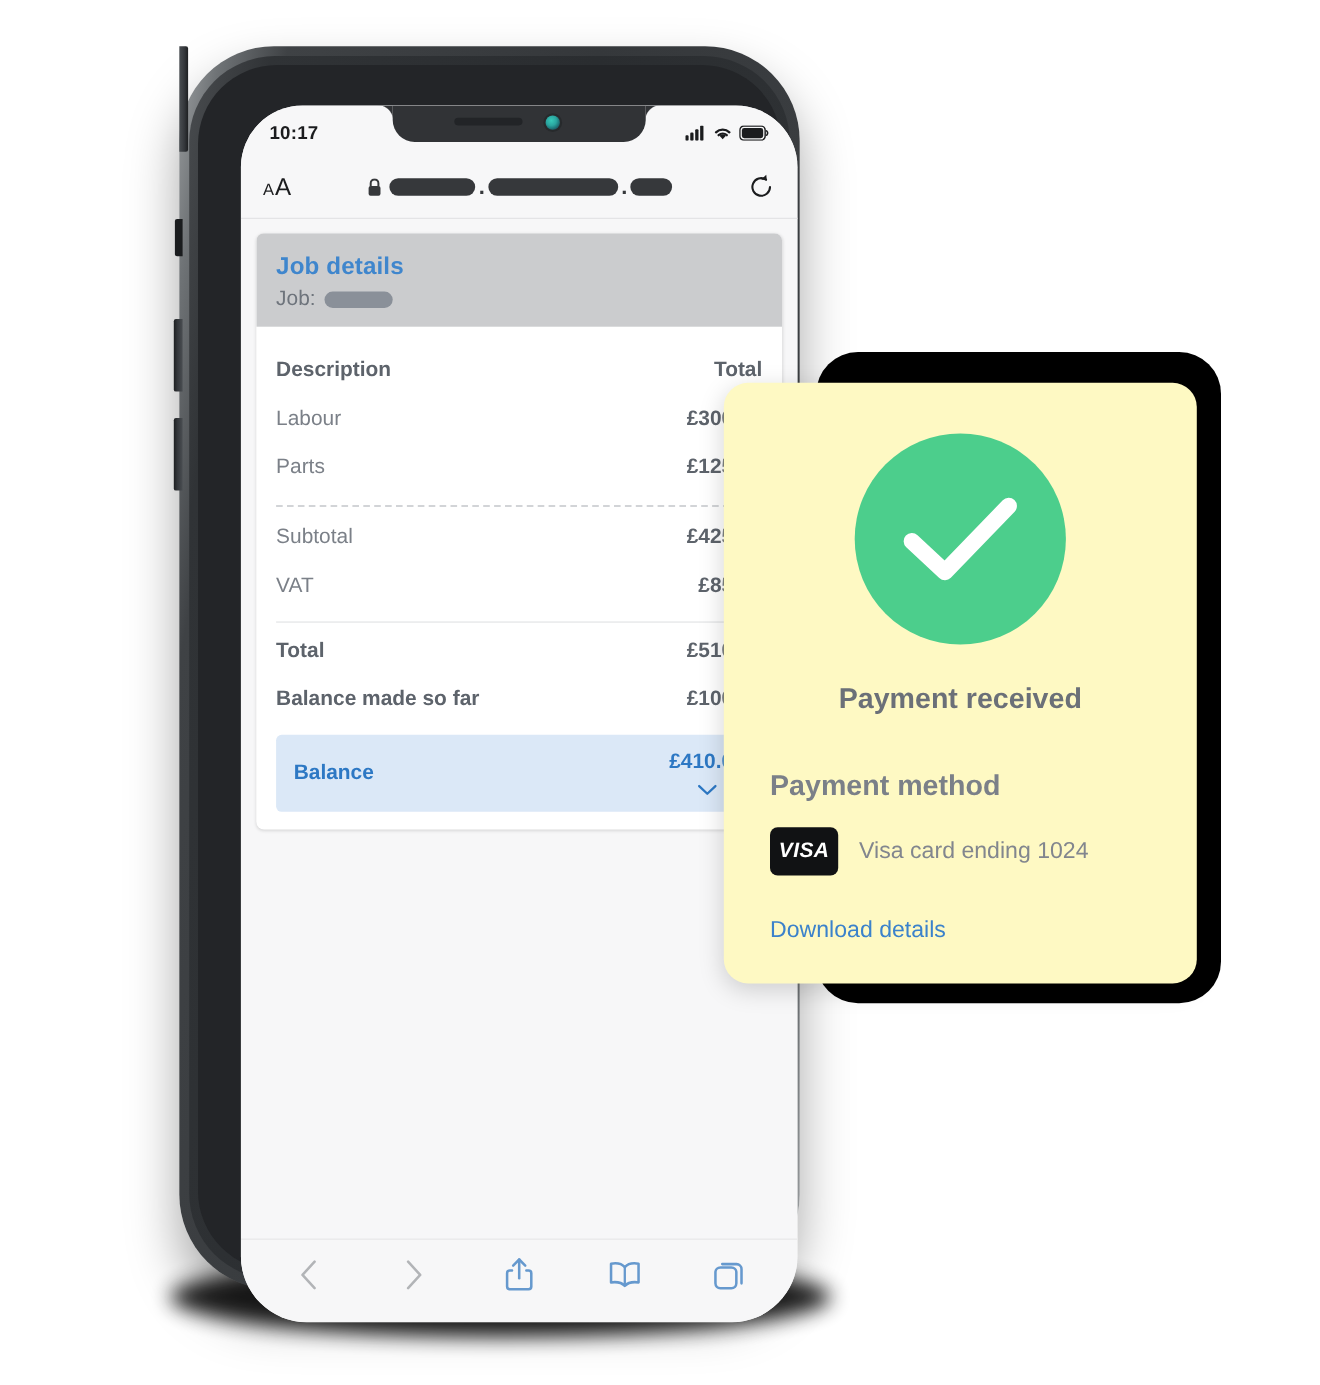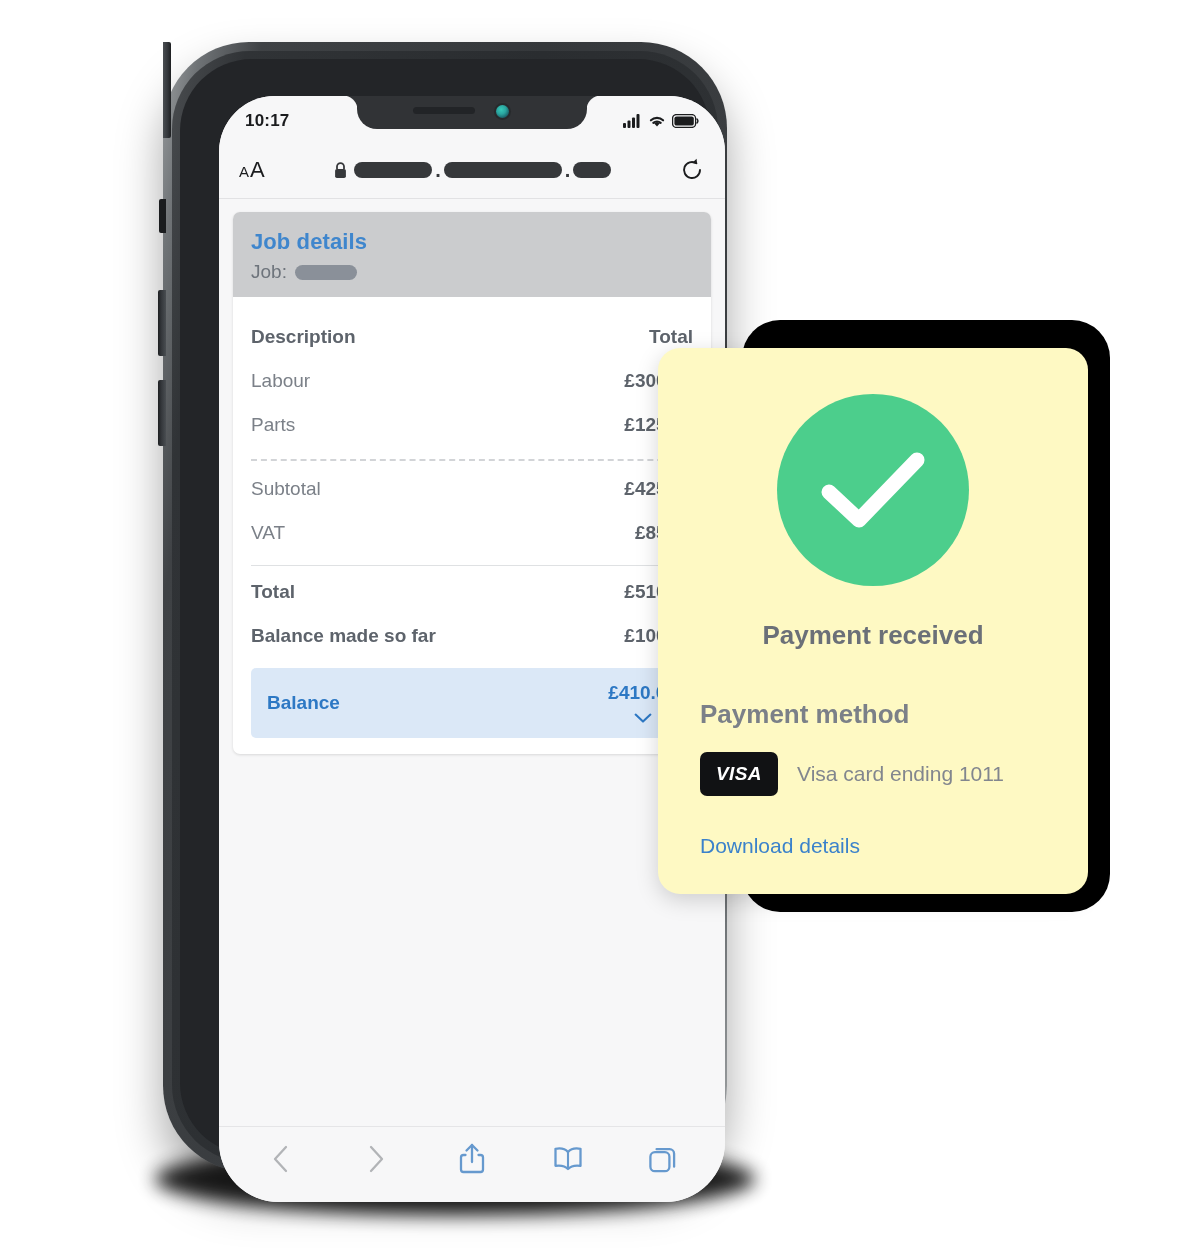--- a/index.html
+++ b/index.html
@@ -365,21 +365,21 @@
     color: #7b8088;
     margin-top: 48px;
   }
   .pay-method-row {
     display: flex;
     align-items: center;
     gap: 19px;
     margin-top: 22px;
   }
   .visa-badge {
-    width: 78px;
+    width: 62px;
     height: 44px;
     background: #111214;
     border-radius: 7px;
     display: flex;
     align-items: center;
     justify-content: center;
     color: #ffffff;
     font-size: 19px;
     font-weight: bold;
     font-style: italic;
@@ -573,19 +573,19 @@
         <path d="M12 46 L42 74 L100 14" stroke="#ffffff" stroke-width="15" fill="none" stroke-linecap="round" stroke-linejoin="round"></path>
       </svg>
     </div>
 
     <div class="pay-title">Payment received</div>
 
     <div class="pay-method-label">Payment method</div>
 
     <div class="pay-method-row">
       <div class="visa-badge">VISA</div>
-      <div class="pay-method-text">Visa card ending 1011</div>
+      <div class="pay-method-text">Visa card ending 1024</div>
     </div>
 
     <a class="download-link" href="#">Download details</a>
   </div>
 
 </div>
 
 </body></html>

